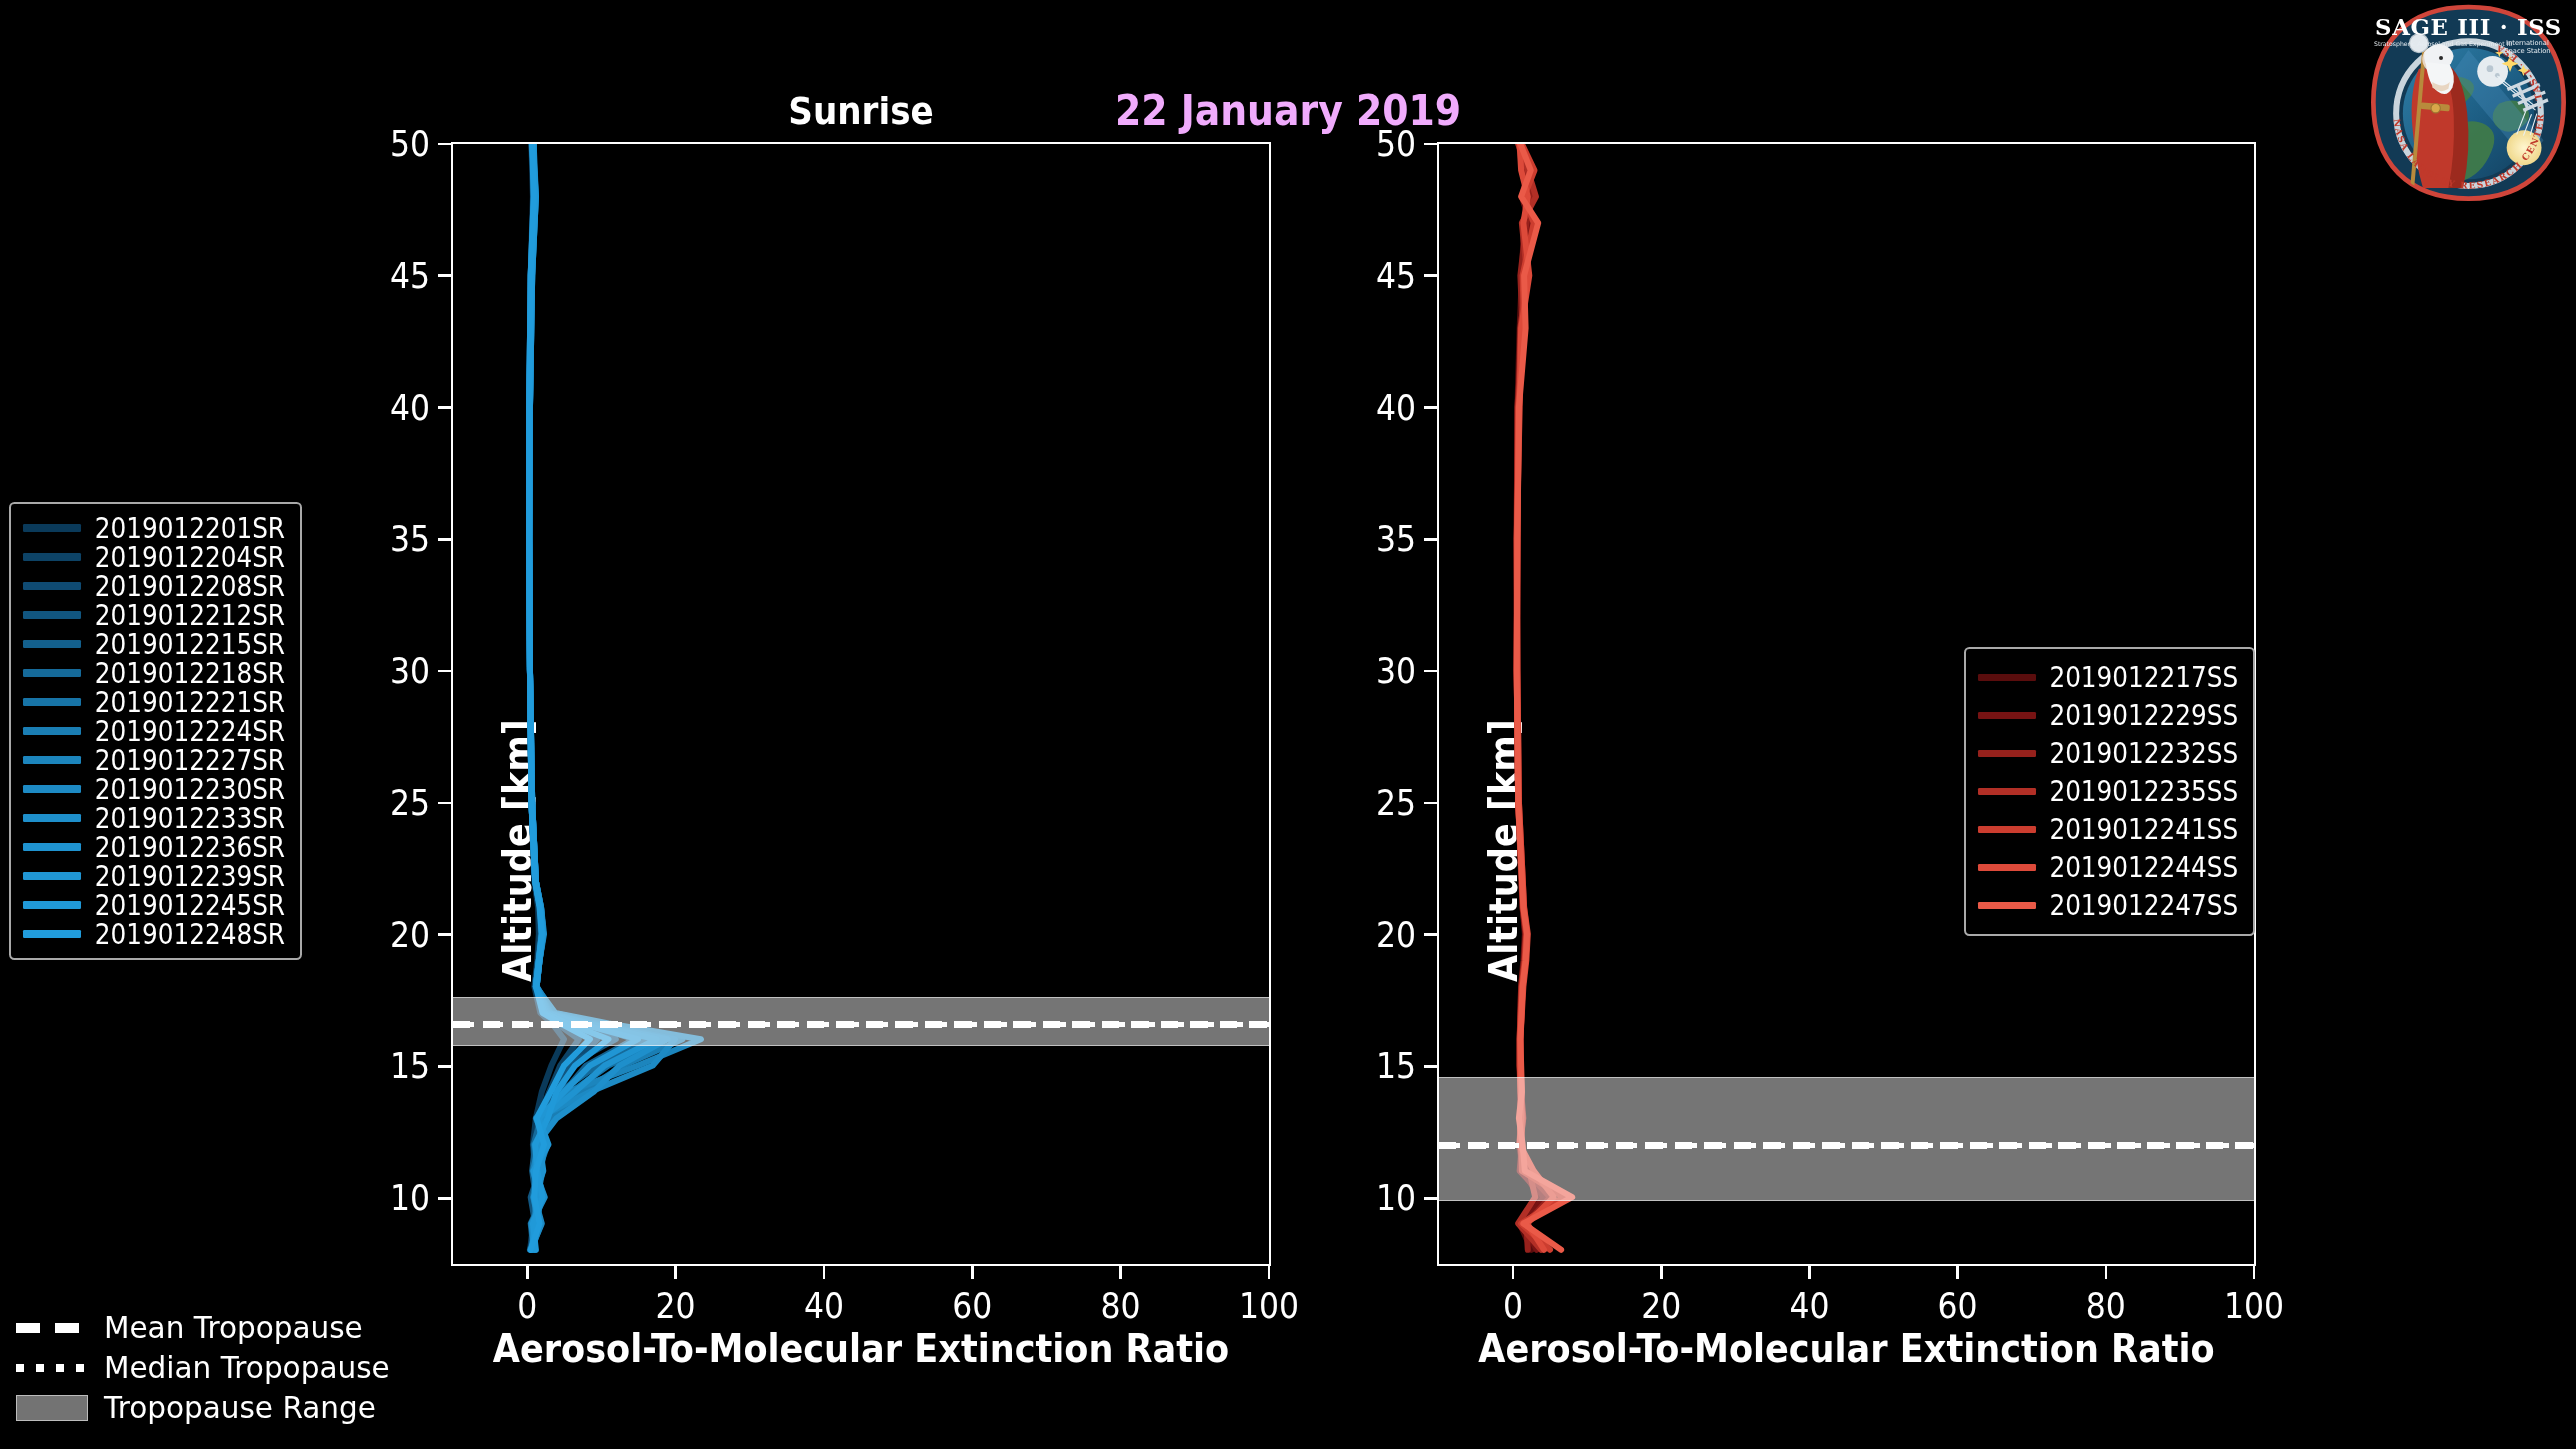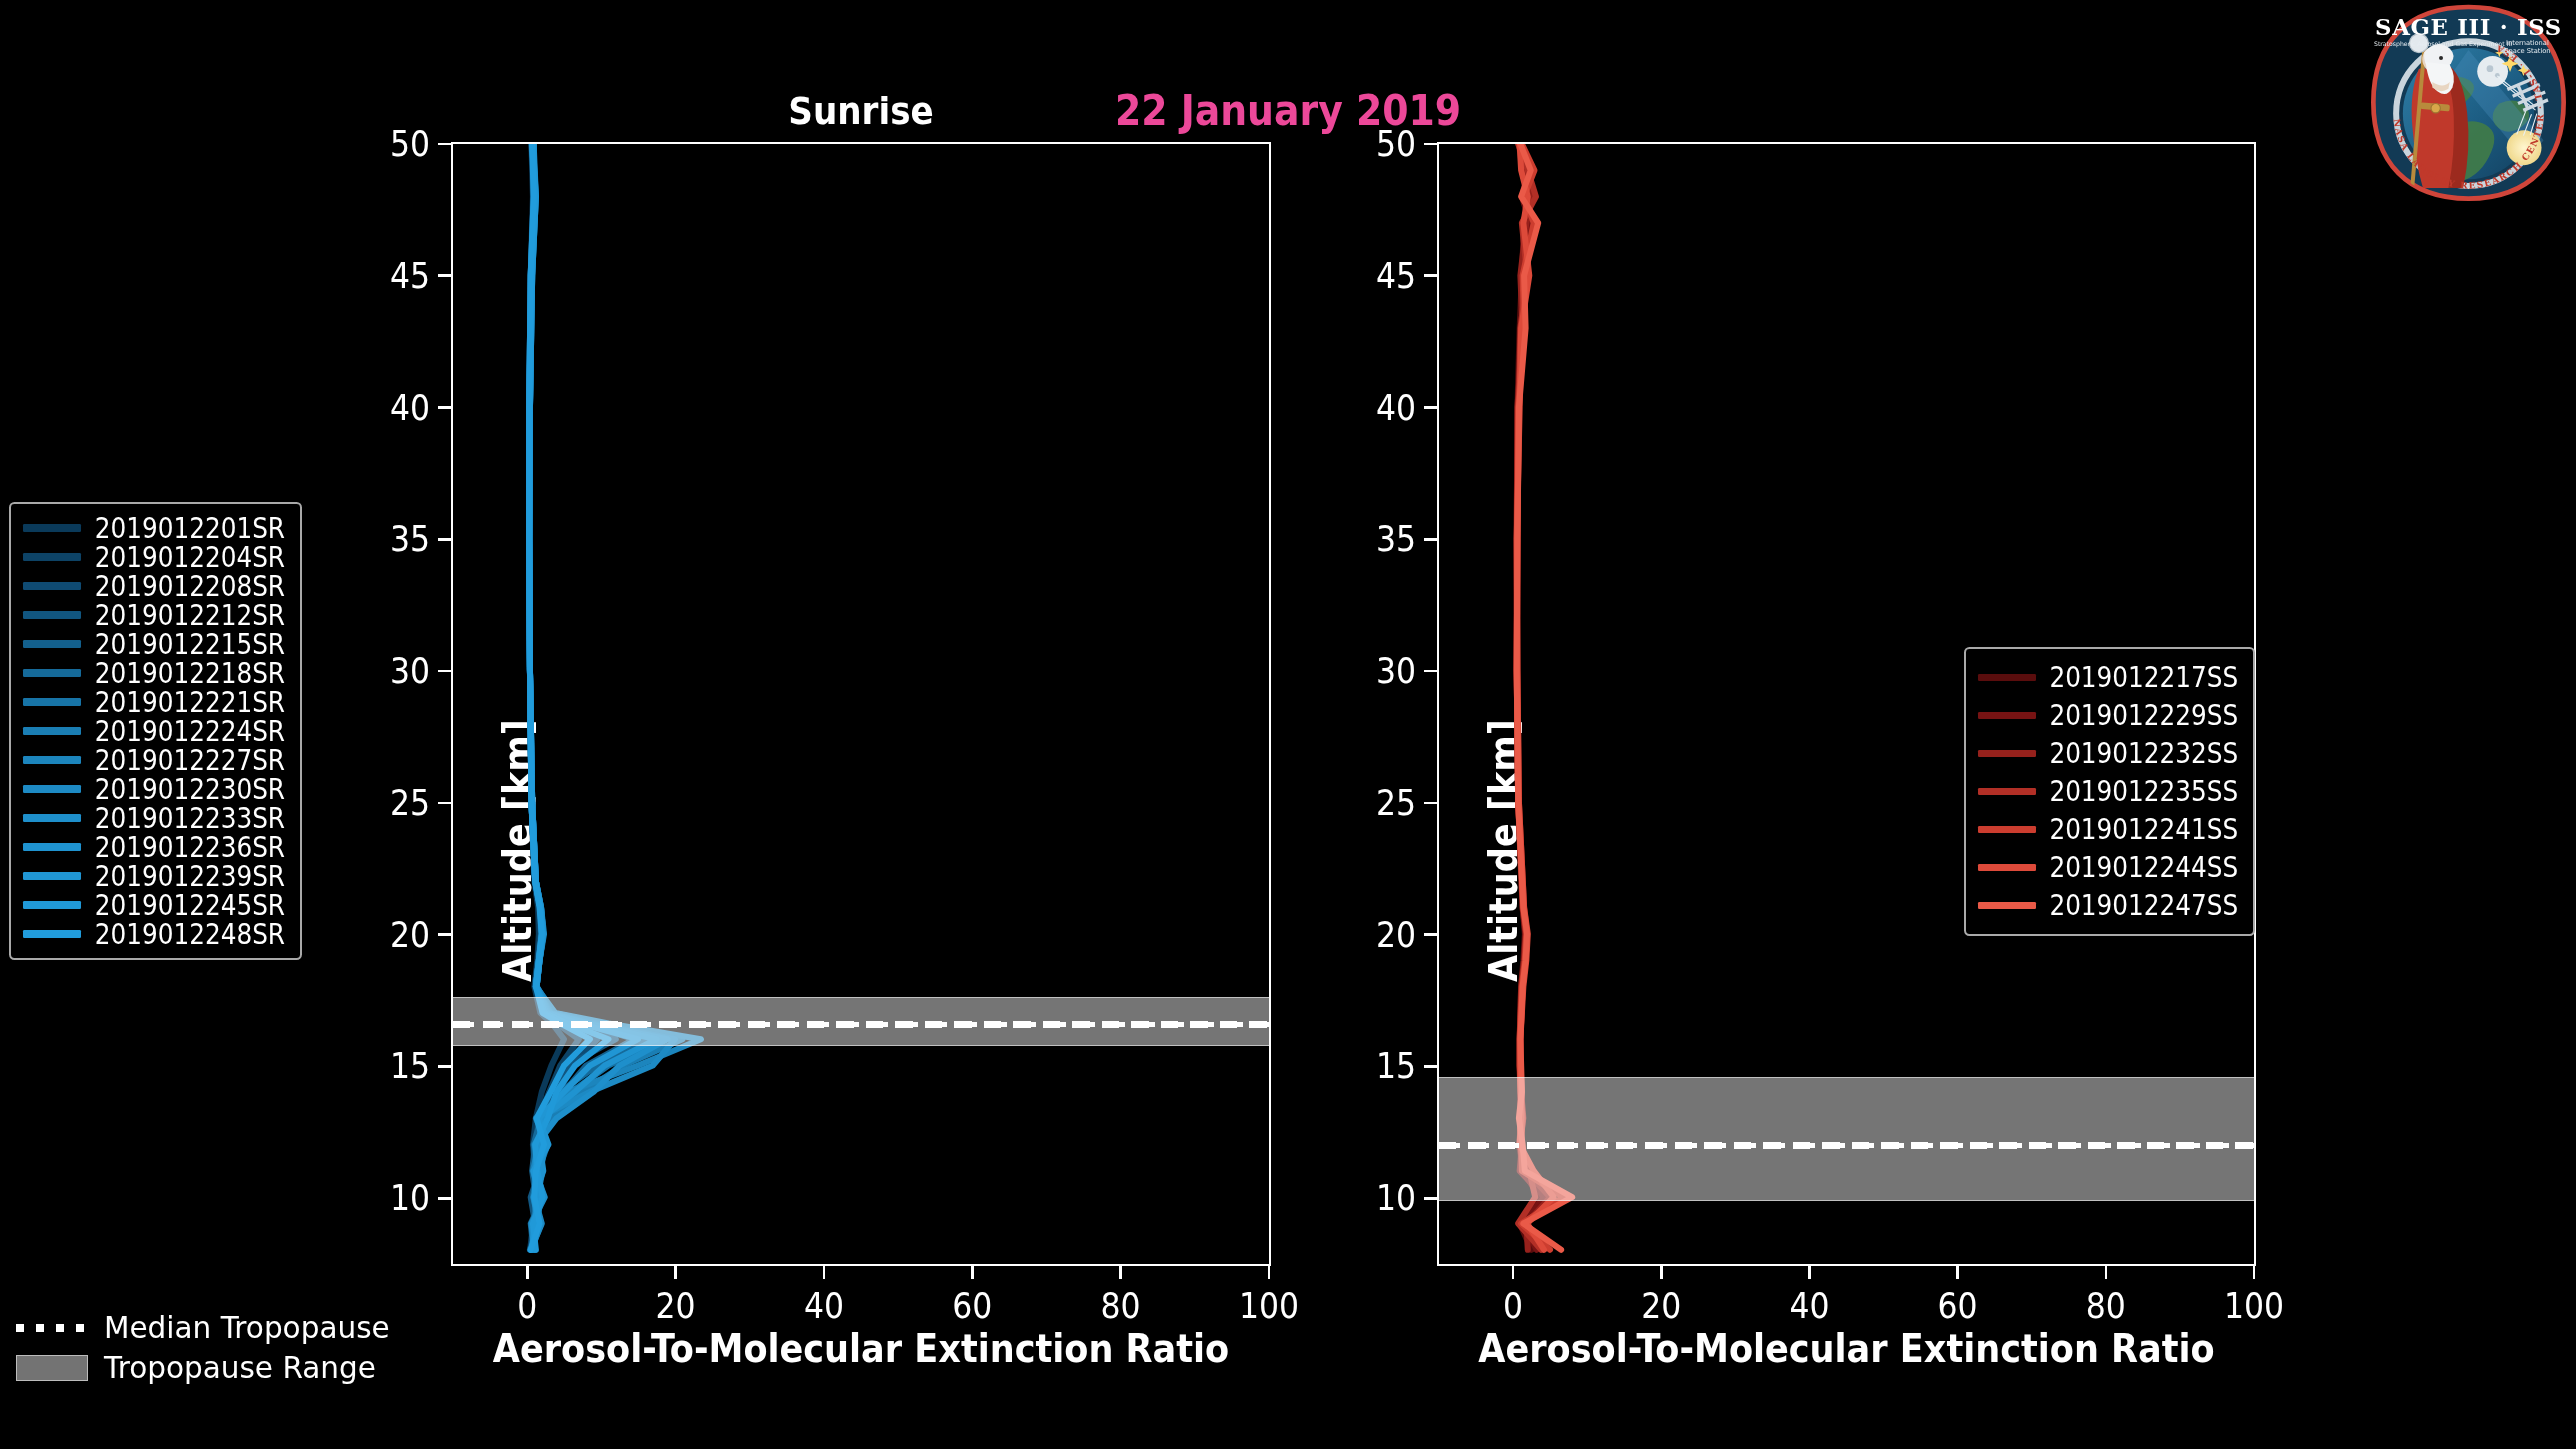--- a/index.html
+++ b/index.html
@@ -7,21 +7,21 @@
   body{width:2576px;height:1449px;position:relative;overflow:hidden;
        font-family:"DejaVu Sans","Liberation Sans",sans-serif;color:#fff;}
 
   .root{position:absolute;inset:0;background:#000;}
 
   
   .main-title{position:absolute;left:0;top:9.4px;width:2576px;text-align:center;
     font-size:47px;font-weight:bold;letter-spacing:-0.7px;color:#fff;
     font-family:"DejaVu Sans Condensed","Liberation Sans",sans-serif;}
   .sub-title{position:absolute;left:0;top:86px;width:2576px;text-align:center;
-    font-size:42px;font-weight:bold;color:#ec4899;
+    font-size:42px;font-weight:bold;color:#f0abfc;
     font-family:"DejaVu Sans Condensed","Liberation Sans",sans-serif;}
   .panel-title{position:absolute;font-size:38px;font-weight:bold;color:#fff;text-align:center;
     font-family:"DejaVu Sans Condensed","Liberation Sans",sans-serif;}
   #sunrise-title{left:451px;top:89px;width:820px;}
   #sunset-title{left:1437px;top:89px;width:819px;}
 
   
   .axes{position:absolute;border:2.7px solid #fff;background:#000;box-sizing:border-box;}
   #axes-sunrise{left:451px;top:142px;width:820px;height:1124px;}
   #axes-sunset{left:1437px;top:142px;width:819px;height:1124px;}
@@ -302,20 +302,24 @@
         <span class="legend-swatch" style="background:#dd4a3a"></span>
         <span class="legend-text">2019012244SS</span>
       </div>
       <div class="legend-row">
         <span class="legend-swatch" style="background:#ea5a48"></span>
         <span class="legend-text">2019012247SS</span>
       </div>
     </div>
 
   <div id="legend-tropopause">
+    <div class="tl-row">
+      <span class="tl-key dash"></span>
+      <span class="tl-text">Mean Tropopause</span>
+    </div>
     <div class="tl-row">
       <span class="tl-key dot"></span>
       <span class="tl-text">Median Tropopause</span>
     </div>
     <div class="tl-row">
       <span class="tl-key patch"></span>
       <span class="tl-text">Tropopause Range</span>
     </div>
   </div>
 

